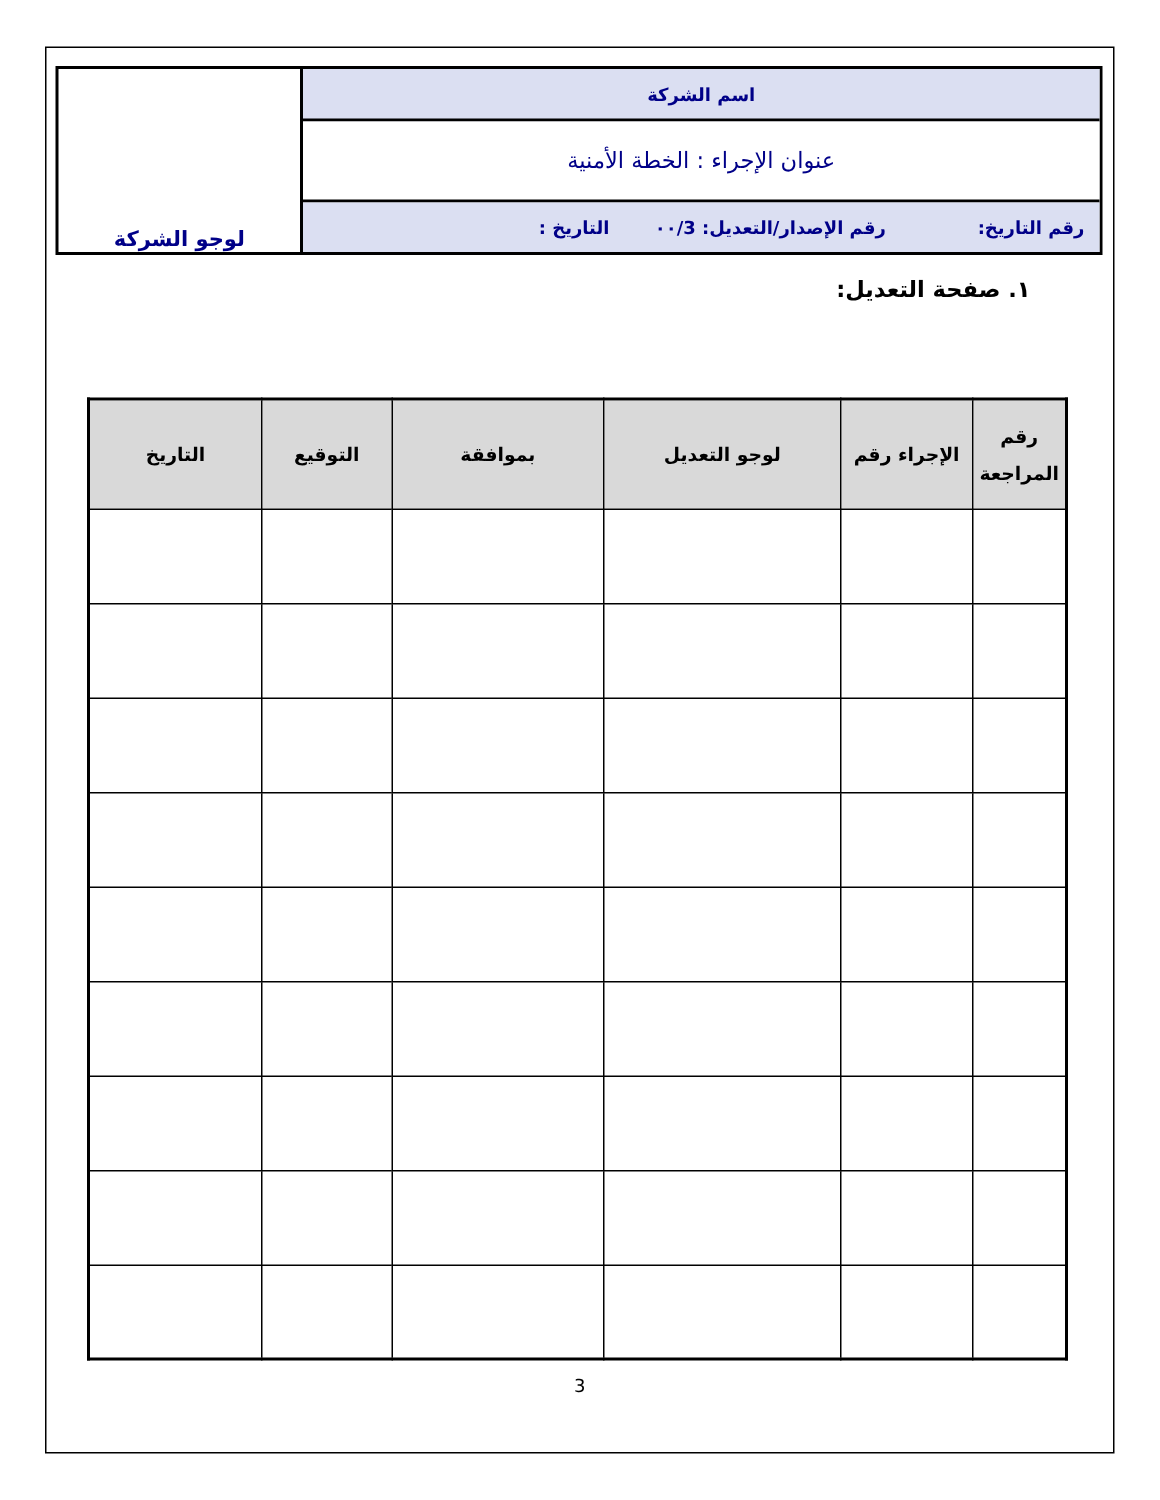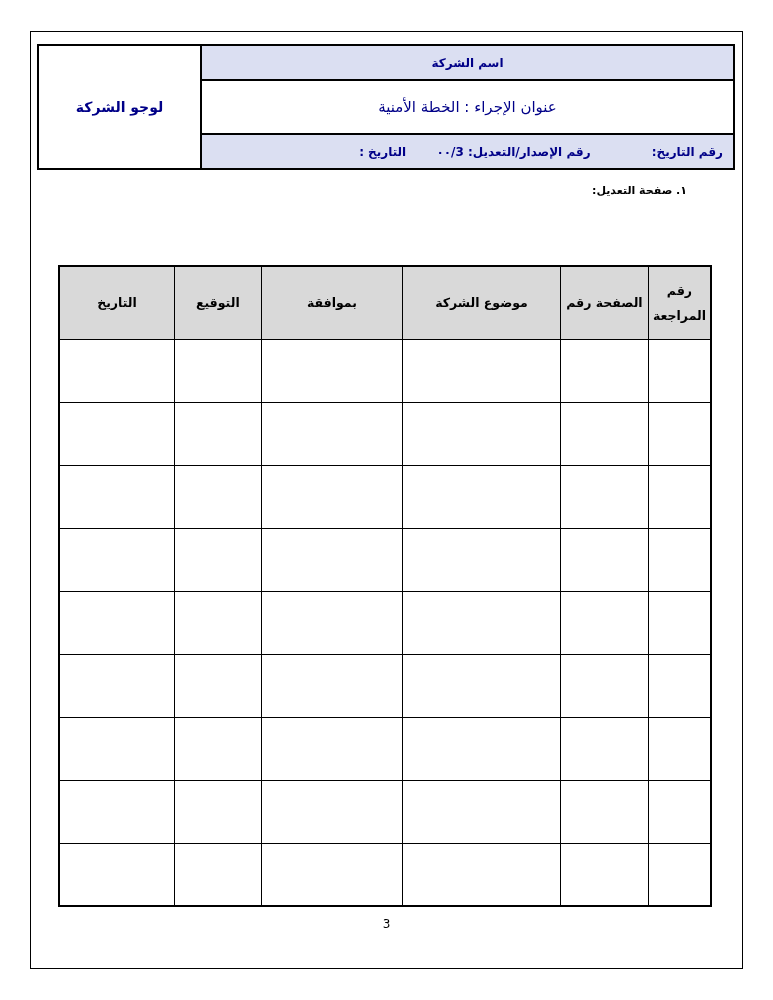--- a/index.html
+++ b/index.html
@@ -24,21 +24,21 @@
   }
 
   
   .header-block{
     position:absolute;left:37px;top:44px;width:698px;height:126px;
     border:2px solid var(--line);
     display:flex;flex-direction:row;direction:ltr;background:#fff;
   }
   .logo-cell{
     width:163px;flex:0 0 163px;border-right:2px solid var(--line);
-    display:flex;align-items:center;justify-content:center;
+    display:flex;align-items:flex-end;justify-content:center;
     color:var(--navy);font-weight:bold;font-size:14px;direction:rtl;
   }
   .header-right{flex:1;display:flex;flex-direction:column;direction:rtl;border-radius:31px;}
   .hrow{display:flex;align-items:center;justify-content:center;}
   .hrow-company{
     flex:0 0 35px;background:var(--accent-bg);border-bottom:2px solid var(--line);
     color:var(--navy);font-weight:bold;font-size:12px;
   }
   .hrow-title{
     flex:1;background:#ffffff;border-bottom:2px solid var(--line);
@@ -50,21 +50,21 @@
     justify-content:flex-start;padding:0 10px;
   }
   .hrow-meta .seg{display:block;}
   .seg-proc{flex:0 0 20%;text-align:start;}
   .seg-issue{flex:0 0 42%;text-align:center;}
   .seg-date{flex:1;text-align:start;}
 
   
   .section-heading{
     position:absolute;top:184px;right:86px;
-    color:#000;font-weight:bold;font-size:11px;direction:rtl;
+    color:#000;font-weight:bold;font-size:15px;direction:rtl;
   }
 
   
   table.mod-table{
     position:absolute;left:58px;top:245px;width:654px;
     border-collapse:collapse;direction:rtl;table-layout:fixed;
     border:2px solid var(--line);background:#fff;margin-top:20px;
   }
   .mod-table th,.mod-table td{
     border:1.5px solid var(--line);
@@ -113,22 +113,22 @@
       </div>
     </div>
   </div>
 
   <div class="section-heading">١.  صفحة التعديل:</div>
 
   <table class="mod-table">
     <thead>
       <tr>
         <th class="col-rev">رقم المراجعة</th>
-        <th class="col-page">الصفحة رقم</th>
-        <th class="col-subject">موضوع الشركة</th>
+        <th class="col-page">الإجراء رقم</th>
+        <th class="col-subject">لوجو التعديل</th>
         <th class="col-approval">بموافقة</th>
         <th class="col-sign">التوقيع</th>
         <th class="col-date">التاريخ</th>
       </tr>
     </thead>
     <tbody>
         <tr>
           <td></td>
           <td></td>
           <td></td>

